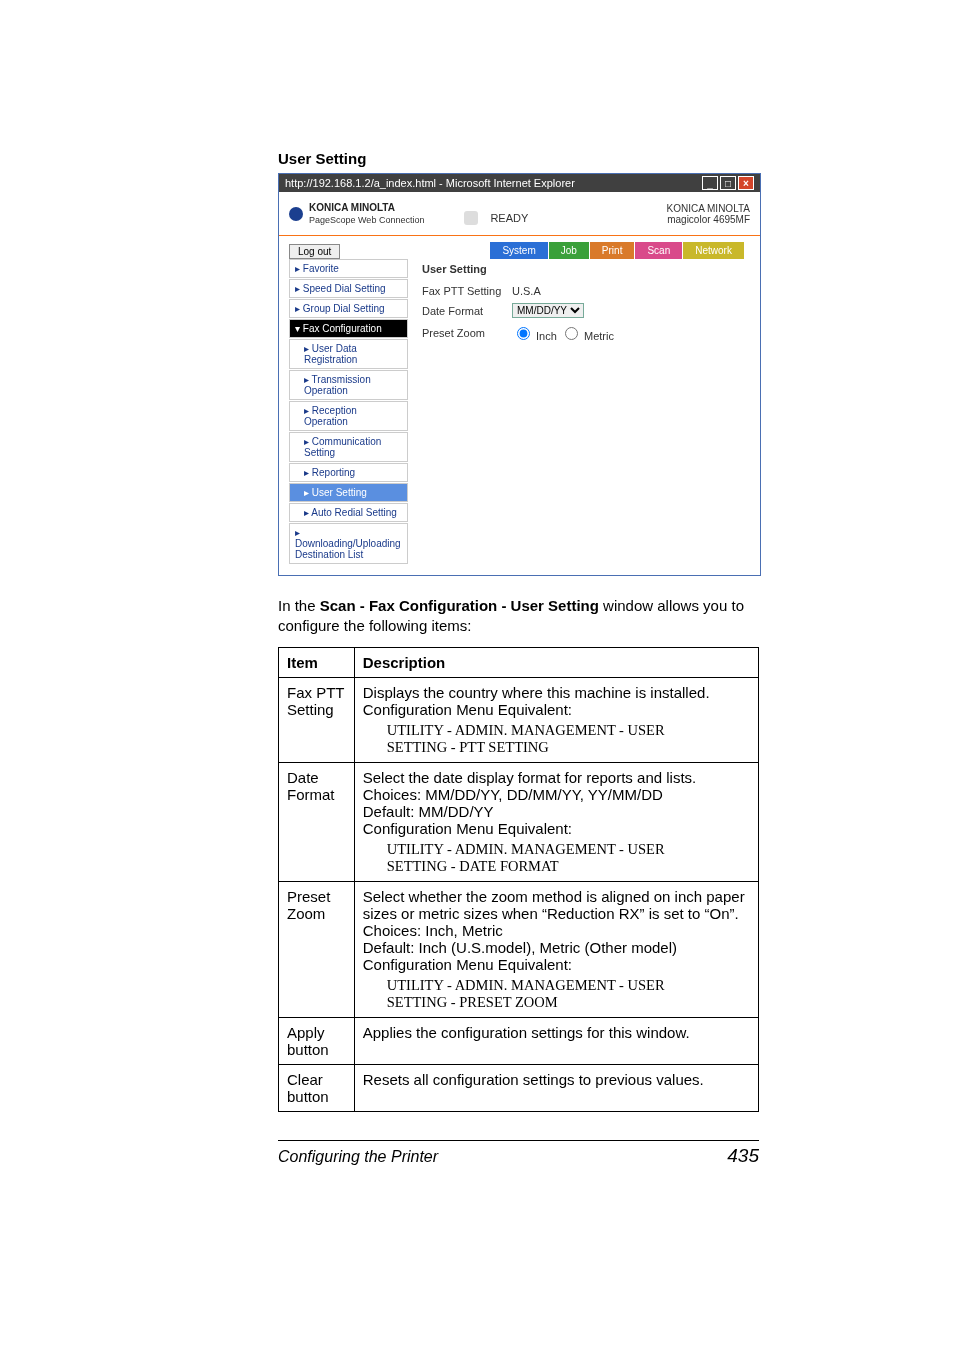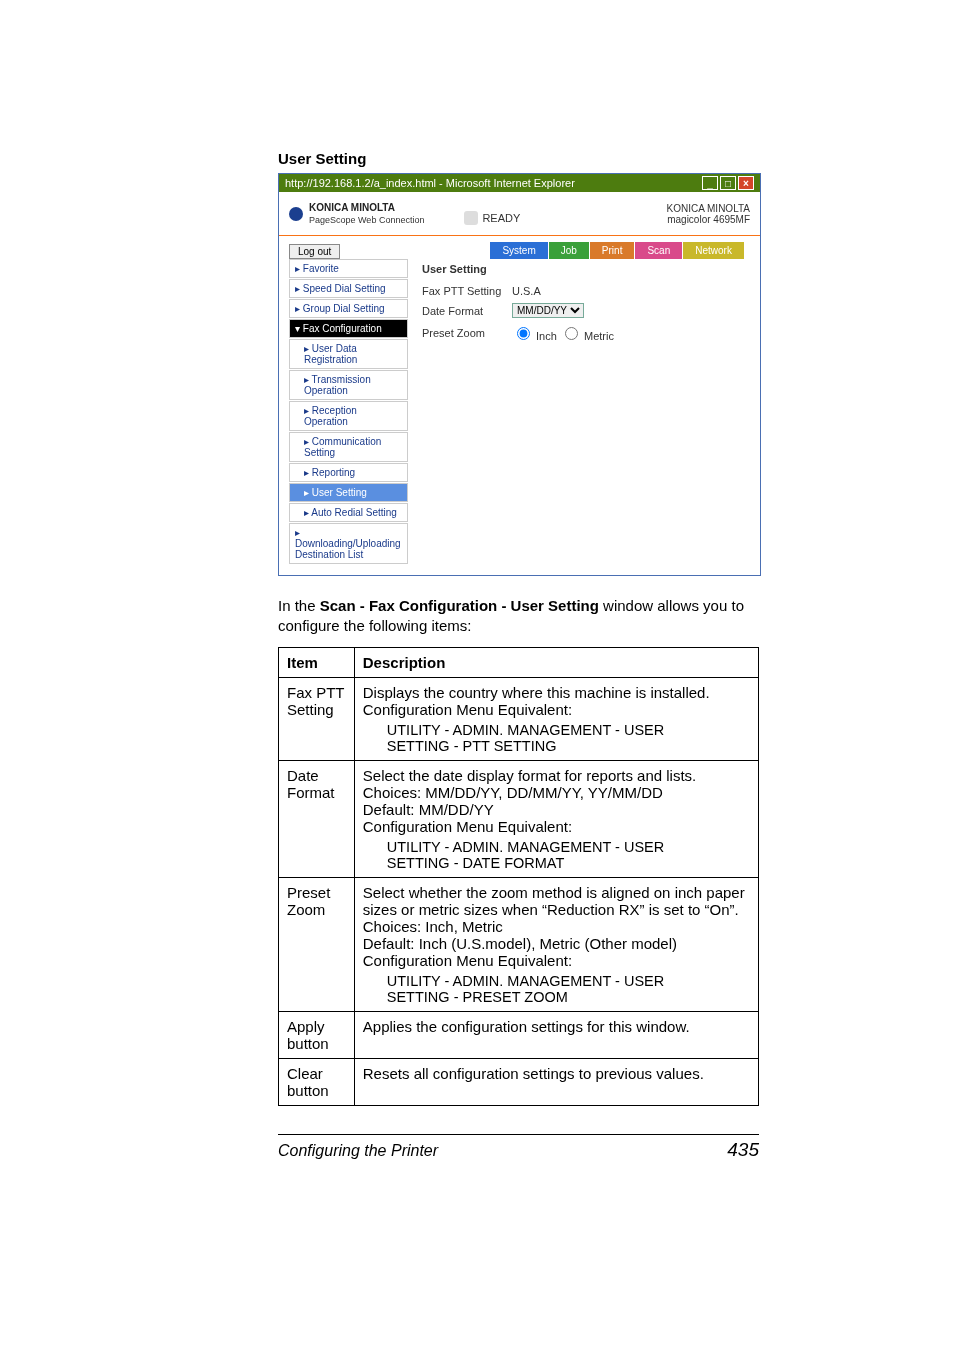--- a/index.html
+++ b/index.html
@@ -1,30 +1,30 @@
 <!DOCTYPE html>
 <html><head>
 <meta charset="utf-8">
 <style>
   body{margin:0;background:#fff;font-family:Arial,Helvetica,sans-serif;color:#000;font-size:15px}
   .page{width:954px;margin:0 auto;padding:150px 195px 60px 278px;box-sizing:border-box}
   h4{font:bold 15px Arial;margin:0 0 6px 0}
   .shot{border:1px solid #4a6fb3;width:100%;background:#fff}
-  .tb{background:#4d7c0f;color:#fff;font:11px Arial;padding:2px 6px;display:flex;align-items:center}
+  .tb{background:#404040;color:#fff;font:11px Arial;padding:2px 6px;display:flex;align-items:center}
   .tb .winbtns{margin-left:auto;display:flex;gap:2px}
   .wb{width:14px;height:12px;display:inline-flex;align-items:center;justify-content:center;font:bold 10px Arial;border:1px solid #fff;color:#fff}
   .wbx{background:#d4452a;border-color:#fff}
   .menubar{background:#ece9d8;font:10px Arial;padding:2px 6px;color:#000}
   .menubar span{margin-right:10px}
   .hdr{display:flex;align-items:flex-end;padding:10px 10px;border-bottom:1px solid #f97316}
   .logo{display:flex;align-items:center;gap:6px}
   .dot{width:14px;height:14px;border-radius:50%;background:#1b3f8f}
   .brand{font:bold 10px Arial;color:#222}
   .sub{font:9px Arial;color:#333;margin-top:2px}
-  .ready{margin-left:40px;font:11px Arial;color:#333;display:flex;align-items:center;gap:4px}
+  .ready{margin-left:40px;font:11px Arial;color:#333;display:flex;align-items:center;gap:12px}
   .ri{width:14px;height:14px;background:#ddd;border-radius:3px}
   .right{margin-left:auto;text-align:right;font:10px Arial;color:#333}
   .tabs{display:flex;padding:6px 0 0 150px}
   .tab{font:10px Arial;color:#fff;padding:3px 12px;margin-right:1px}
   .t-sys{background:#2a6fd6}.t-job{background:#3aa03a}.t-pr{background:#d97a2a}.t-sc{background:#d94a8a}.t-nw{background:#c9b82a}
   .logout{margin:4px 0 0 10px}
   .logout button{font:10px Arial;border:1px solid #888;background:#efefef;padding:1px 8px}
   .body2{display:flex;padding:0 10px 10px 10px}
   .side{width:119px;font:10px Arial}
   .si{border:1px solid #ccc;padding:3px 5px;margin-bottom:1px;color:#1a3a8a;background:#fff}
@@ -35,21 +35,21 @@
   .mh{font:bold 11px Arial;margin-bottom:10px}
   .mrow{display:flex;align-items:center;margin-bottom:6px}
   .mlab{width:90px}
   .sel{font:10px Arial;border:1px solid #7a9}
   .btns{text-align:right;padding:4px 10px 6px 0}
   .btns button{font:10px Arial;border:1px solid #888;background:#efefef;padding:1px 8px;margin-left:2px}
   p.lead{margin:20px 0 10px 0;line-height:1.35}
   table.doc{border-collapse:collapse;width:100%;font-size:15px}
   table.doc th,table.doc td{border:1px solid #000;padding:6px 8px;text-align:left;vertical-align:top}
   table.doc th{font-weight:bold}
-  .mono{font-family:Liberation Sans, sans-serif;font-size:14.5px;white-space:pre;display:block;margin-top:4px;padding-left:24px}
+  .mono{font-family:Liberation Serif, serif;font-size:14.5px;white-space:pre;display:block;margin-top:4px;padding-left:24px}
   .footer{display:flex;align-items:baseline;border-top:1px solid #000;margin-top:28px;padding-top:4px}
   .fl{font:italic 16px Arial}
   .fr{margin-left:auto;font:italic 19px Arial}
 </style>
 </head>
 <body>
 <div class="page">
 
 <h4>User Setting</h4>
 

